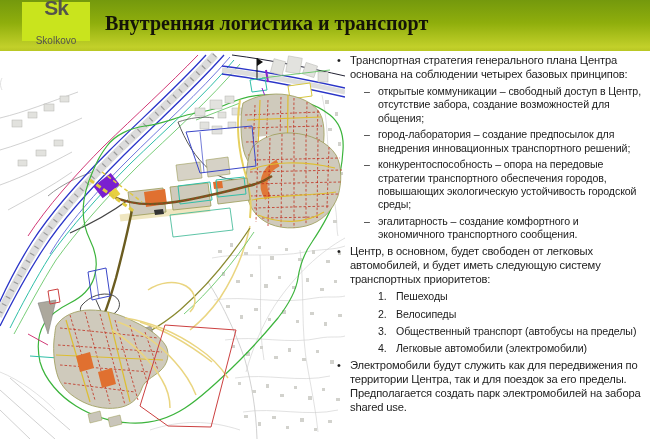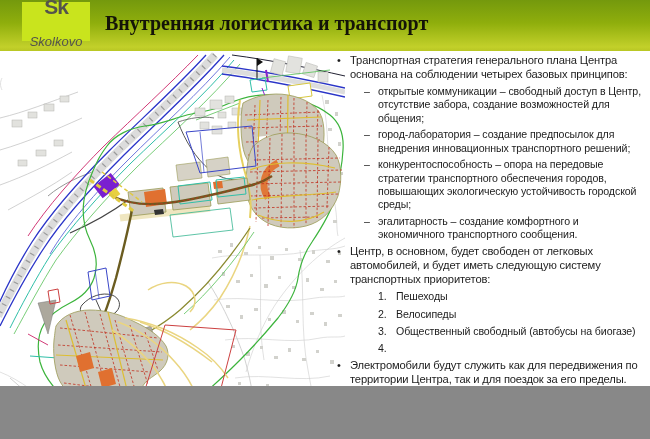--- a/index.html
+++ b/index.html
@@ -1,24 +1,24 @@
 <!DOCTYPE html>
 <html><head>
 <meta charset="utf-8">
 <style>
   html,body{margin:0;padding:0;background:#888;}
-  .slide{position:relative;width:650px;height:386px;background:#ffffff;overflow:hidden;
+  .slide{position:relative;width:650px;height:439px;background:#ffffff;overflow:hidden;
          font-family:"Liberation Sans",sans-serif;}
   
   .header{position:absolute;left:0;top:0;width:650px;height:51px;
           background:linear-gradient(180deg,#74990d 0%,#8fae0c 45%,#c2d02a 92%,#b9c724 100%);}
   .logo-box{position:absolute;left:22px;top:2px;width:68px;height:39px;background:#c9e41d;
             display:flex;flex-direction:column;align-items:center;justify-content:center;line-height:1;}
   .logo-mark{font-weight:bold;font-size:21px;color:#54544c;letter-spacing:-1px;font-family:"Liberation Sans",sans-serif;}
-  .logo-name{font-size:13px;color:#54544c;margin-top:18px;font-style:italic;}
+  .logo-name{font-size:10px;color:#54544c;margin-top:18px;}
   .title{position:absolute;left:105px;top:0;height:46px;display:flex;align-items:center;
          font-family:"Liberation Serif",serif;font-weight:bold;font-size:20px;color:#141408;}
   
   .map-pane{position:absolute;left:0;top:51px;width:345px;height:388px;background:#fff;}
   .map-pane svg{display:block;}
   .thin{fill:none;stroke:#bdbdbd;stroke-width:0.7;}
   .thin2{fill:none;stroke:#cccccc;stroke-width:0.6;}
   .bldg{fill:#e2e2de;stroke:#b5b5b0;stroke-width:0.5;}
   .vb{fill:#d2d2cd;stroke:none;}
   .blue{fill:none;stroke:#2b35c8;stroke-width:1.3;}
@@ -374,24 +374,25 @@
     <div class="num-item">
       <span class="num">1.</span>
       <span>Пешеходы</span>
     </div>
     <div class="num-item">
       <span class="num">2.</span>
       <span>Велосипеды</span>
     </div>
     <div class="num-item">
       <span class="num">3.</span>
-      <span>Общественный свободный (автобусы на биогазе)</span>
+      <span>Общественный транспорт (автобусы на пределы)</span>
     </div>
     <div class="num-item">
       <span class="num">4.</span>
+      <span>Легковые автомобили (электромобили)</span>
     </div>
 
     <div class="bullet" style="margin-top:2px;">
       <span class="dot">•</span>
       <span>Электромобили будут служить как для передвижения по территории Центра, так и для поездок за его пределы. Предполагается создать парк электромобилей на забора shared use.</span>
     </div>
 
   </div>
 </div>
 

